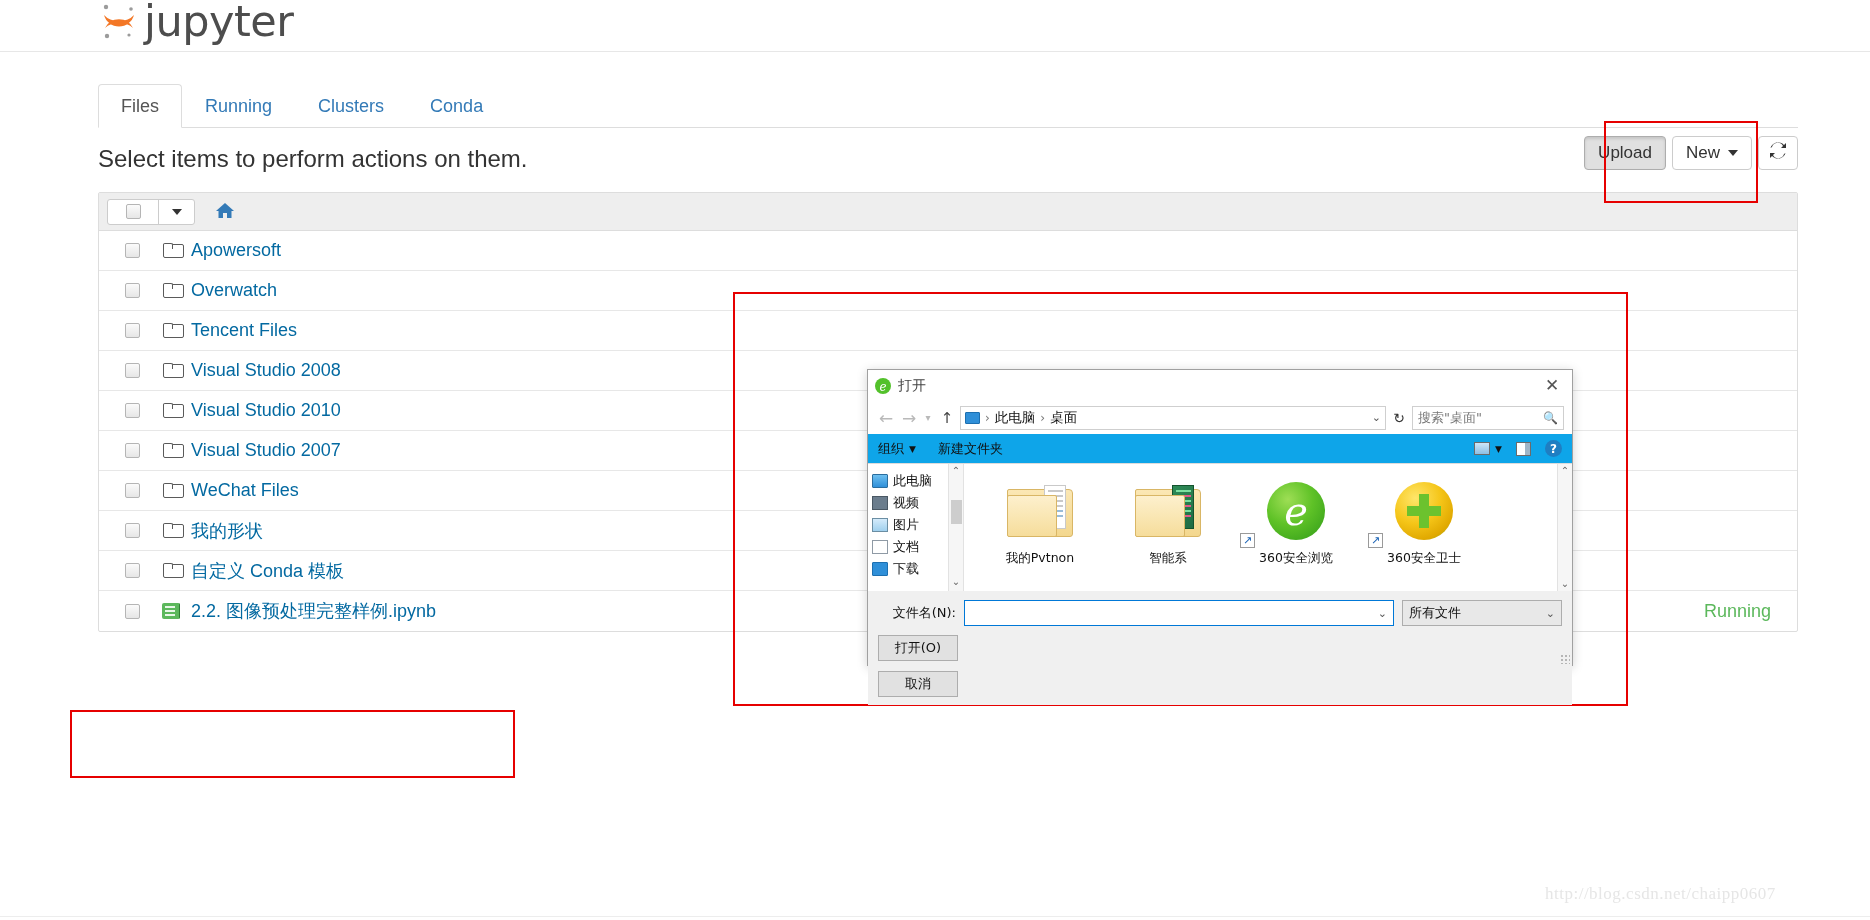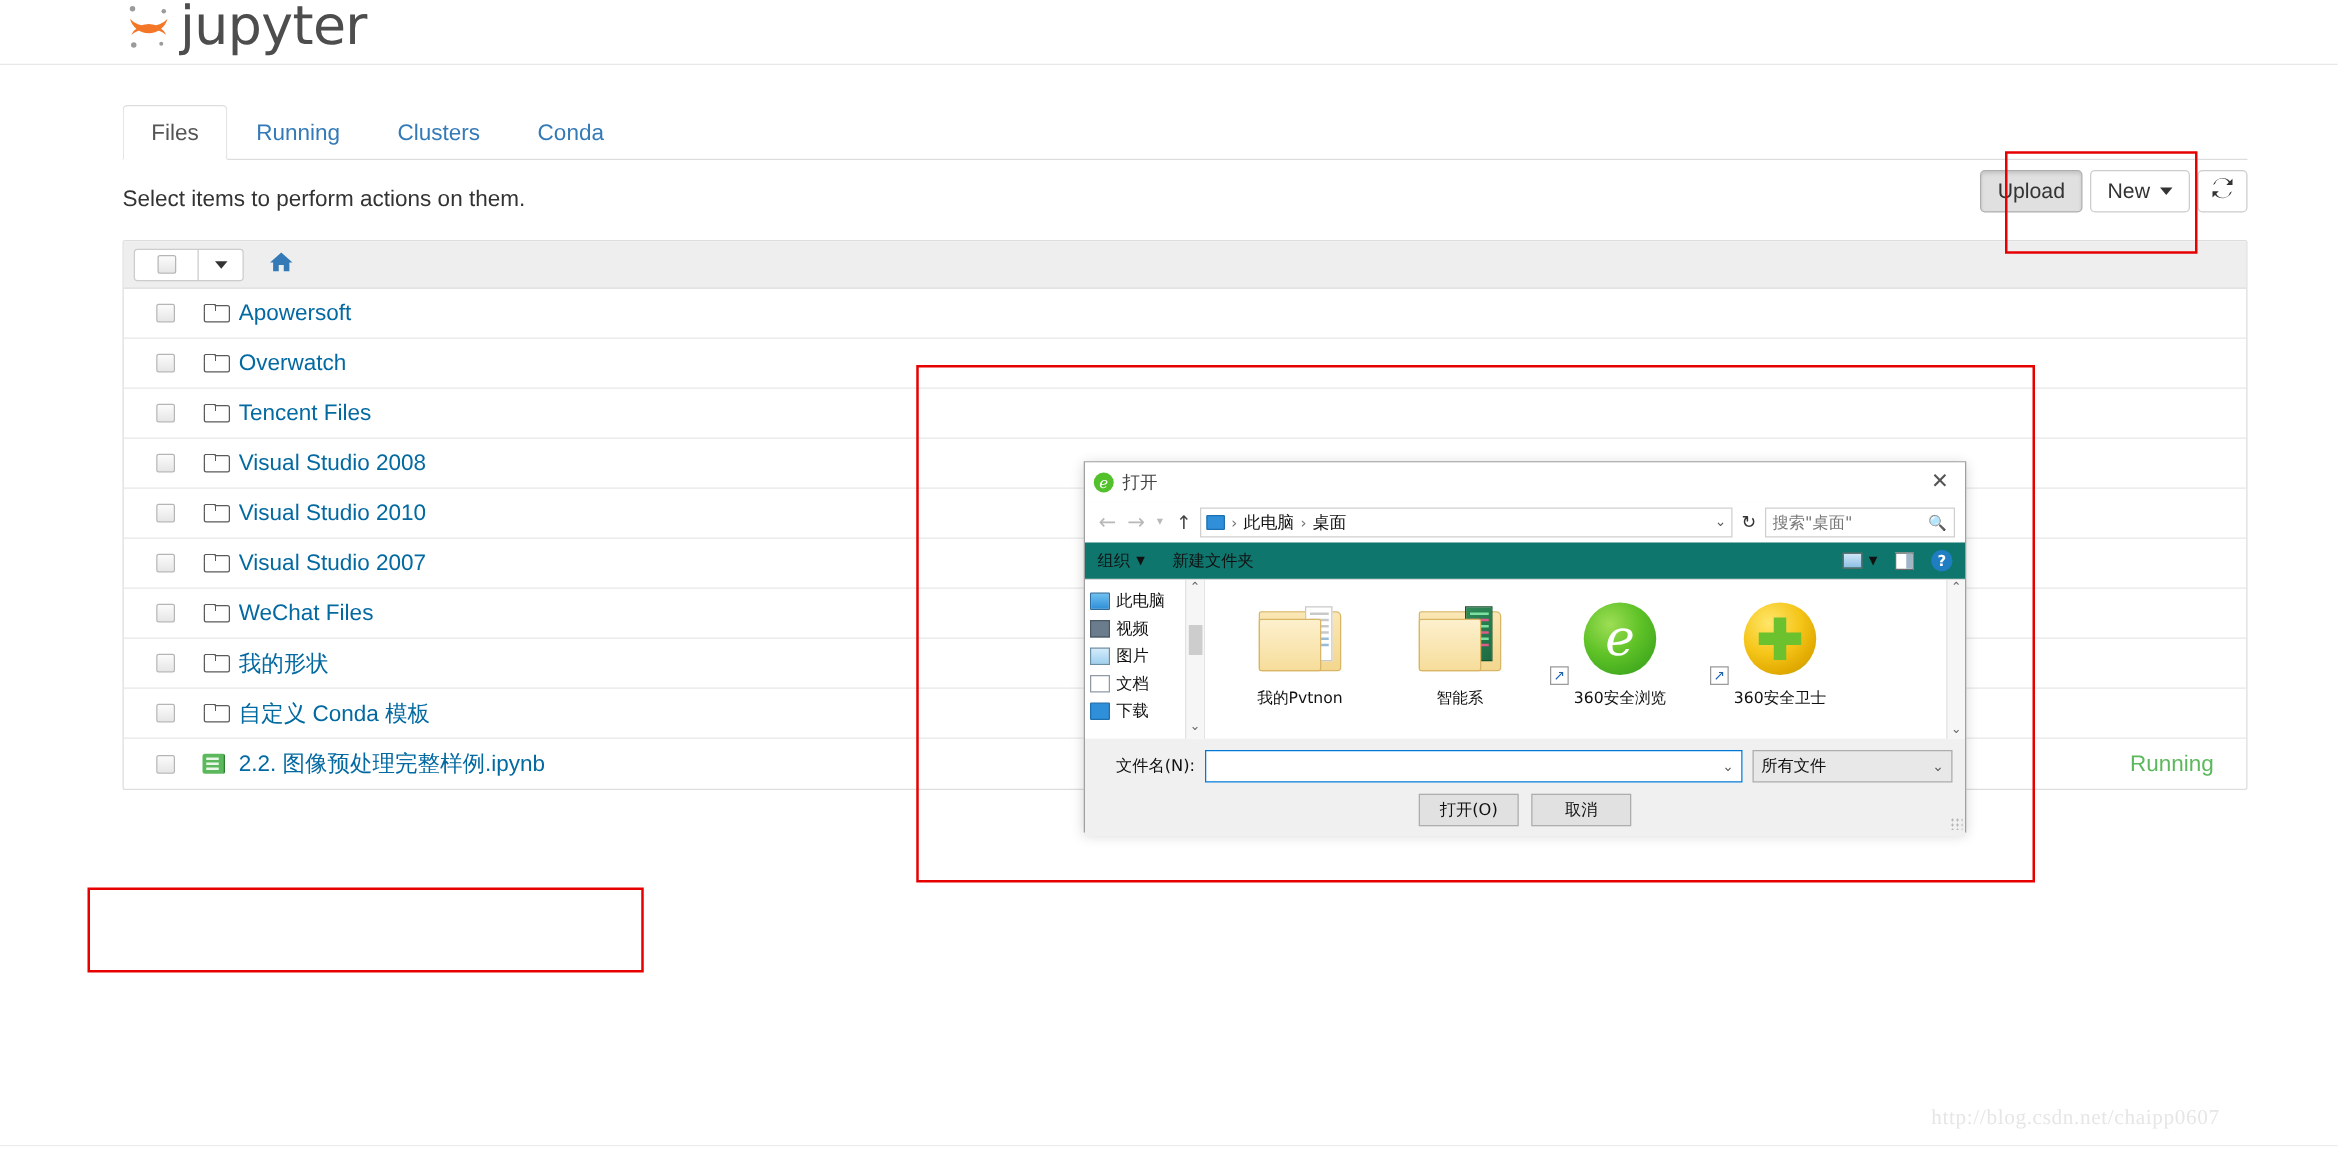--- a/index.html
+++ b/index.html
@@ -40,21 +40,21 @@
     border:1px solid transparent; margin-bottom:-1px; line-height:20px;
   }
   #tabbar li.active {
     color:#555; background:#fff;
     border:1px solid #ddd; border-bottom-color:#fff;
     border-radius:4px 4px 0 0;
   }
 
   
   #notice-row { position:absolute; left:98px; top:146px; width:1700px; height:40px; }
-  #notice-text { font-size:18px; color:#333; line-height:26px; }
+  #notice-text { font-size:24px; color:#333; line-height:26px; }
   #btn-group { position:absolute; right:0; top:-10px; display:flex; align-items:flex-start; }
   .btn {
     border:1px solid #ccc; background:#fff; border-radius:4px;
     font-size:17px; color:#333; padding:6px 13px; cursor:pointer;
     font-family:"Liberation Sans", sans-serif; line-height:20px;
   }
   .btn.pressed { background:#e0e0e0; border-color:#adadad; box-shadow: inset 0 2px 3px rgba(0,0,0,.12); }
   #new-btn { margin-left:6px; display:flex; align-items:center; gap:8px; }
   .caret { width:0;height:0;border-left:5px solid transparent;border-right:5px solid transparent;border-top:6px solid #333; }
   #refresh-btn { margin-left:6px; padding:5px 10px; }
@@ -129,21 +129,21 @@
   .sep { color:#777; font-size:12px; }
   .addr-caret { margin-left:auto; font-size:11px; color:#555; }
   #refresh-sm { width:20px; text-align:center; font-size:14px; color:#333; cursor:pointer; }
   #dlg-search {
     width:152px; height:24px; border:1px solid #cfcfcf; background:#fff;
     display:flex; align-items:center; padding:0 5px; font-size:13px; color:#777;
   }
   #dlg-search .mag { margin-left:auto; font-size:12px; color:#555; }
 
   #dlg-toolbar {
-    height:30px; background:#0f766e; border-bottom:1px solid #dcdcdc;
+    height:30px; background:#0ea5e9; border-bottom:1px solid #dcdcdc;
     display:flex; align-items:center; padding:0 10px; font-size:13px; color:#111;
   }
   #dlg-toolbar .tb-item { margin-right:22px; display:flex; align-items:center; gap:5px; cursor:pointer; }
   #dlg-toolbar .tb-right { margin-left:auto; display:flex; align-items:center; gap:14px; }
   .view-icon { width:16px;height:13px;border:1px solid #6b6b6b;background:linear-gradient(#cfe6f7,#8dbfe4); }
   .pane-icon { width:15px;height:14px;border:1px solid #6b6b6b;position:relative;background:#fff; }
   .pane-icon:after{content:"";position:absolute;right:0;top:0;bottom:0;width:5px;background:#9fb6c8;}
   .help-icon { width:17px;height:17px;border-radius:50%;background:#1f7ec2;color:#fff;font-size:12px;display:flex;align-items:center;justify-content:center;font-weight:bold; }
 
   #dlg-body { display:flex; height:127px; background:#fff; }
@@ -206,21 +206,21 @@
   #fn-input {
     flex:1; height:26px; border:1px solid #0078d7; background:#fff;
     display:flex; align-items:center; padding:0 6px; font-size:13px; color:#111;
   }
   #fn-input .dd { margin-left:auto; font-size:11px; color:#555; }
   #type-select {
     width:160px; height:26px; border:1px solid #adadad; background:#e8e8e8;
     display:flex; align-items:center; padding:12px 6px; font-size:13px; color:#111;
   }
   #type-select .dd { margin-left:auto; font-size:11px; color:#555; }
-  #row-actions { display:flex; justify-content:center; gap:10px; margin-top:9px; }
+  #row-actions { display:flex; justify-content:flex-end; gap:10px; margin-top:9px;flex-direction:column; }
   .winbtn {
     width:80px; height:26px; border:1px solid #adadad; background:#e1e1e1;
     font-size:13px; color:#111; display:flex; align-items:center; justify-content:center; cursor:pointer;
     font-family:"DejaVu Sans", sans-serif;
   }
   #grip { position:absolute; right:2px; bottom:1px; width:10px;height:10px;
     background:
       radial-gradient(#b5b5b5 1px, transparent 1px) 0 0/4px 4px; }
 
   

